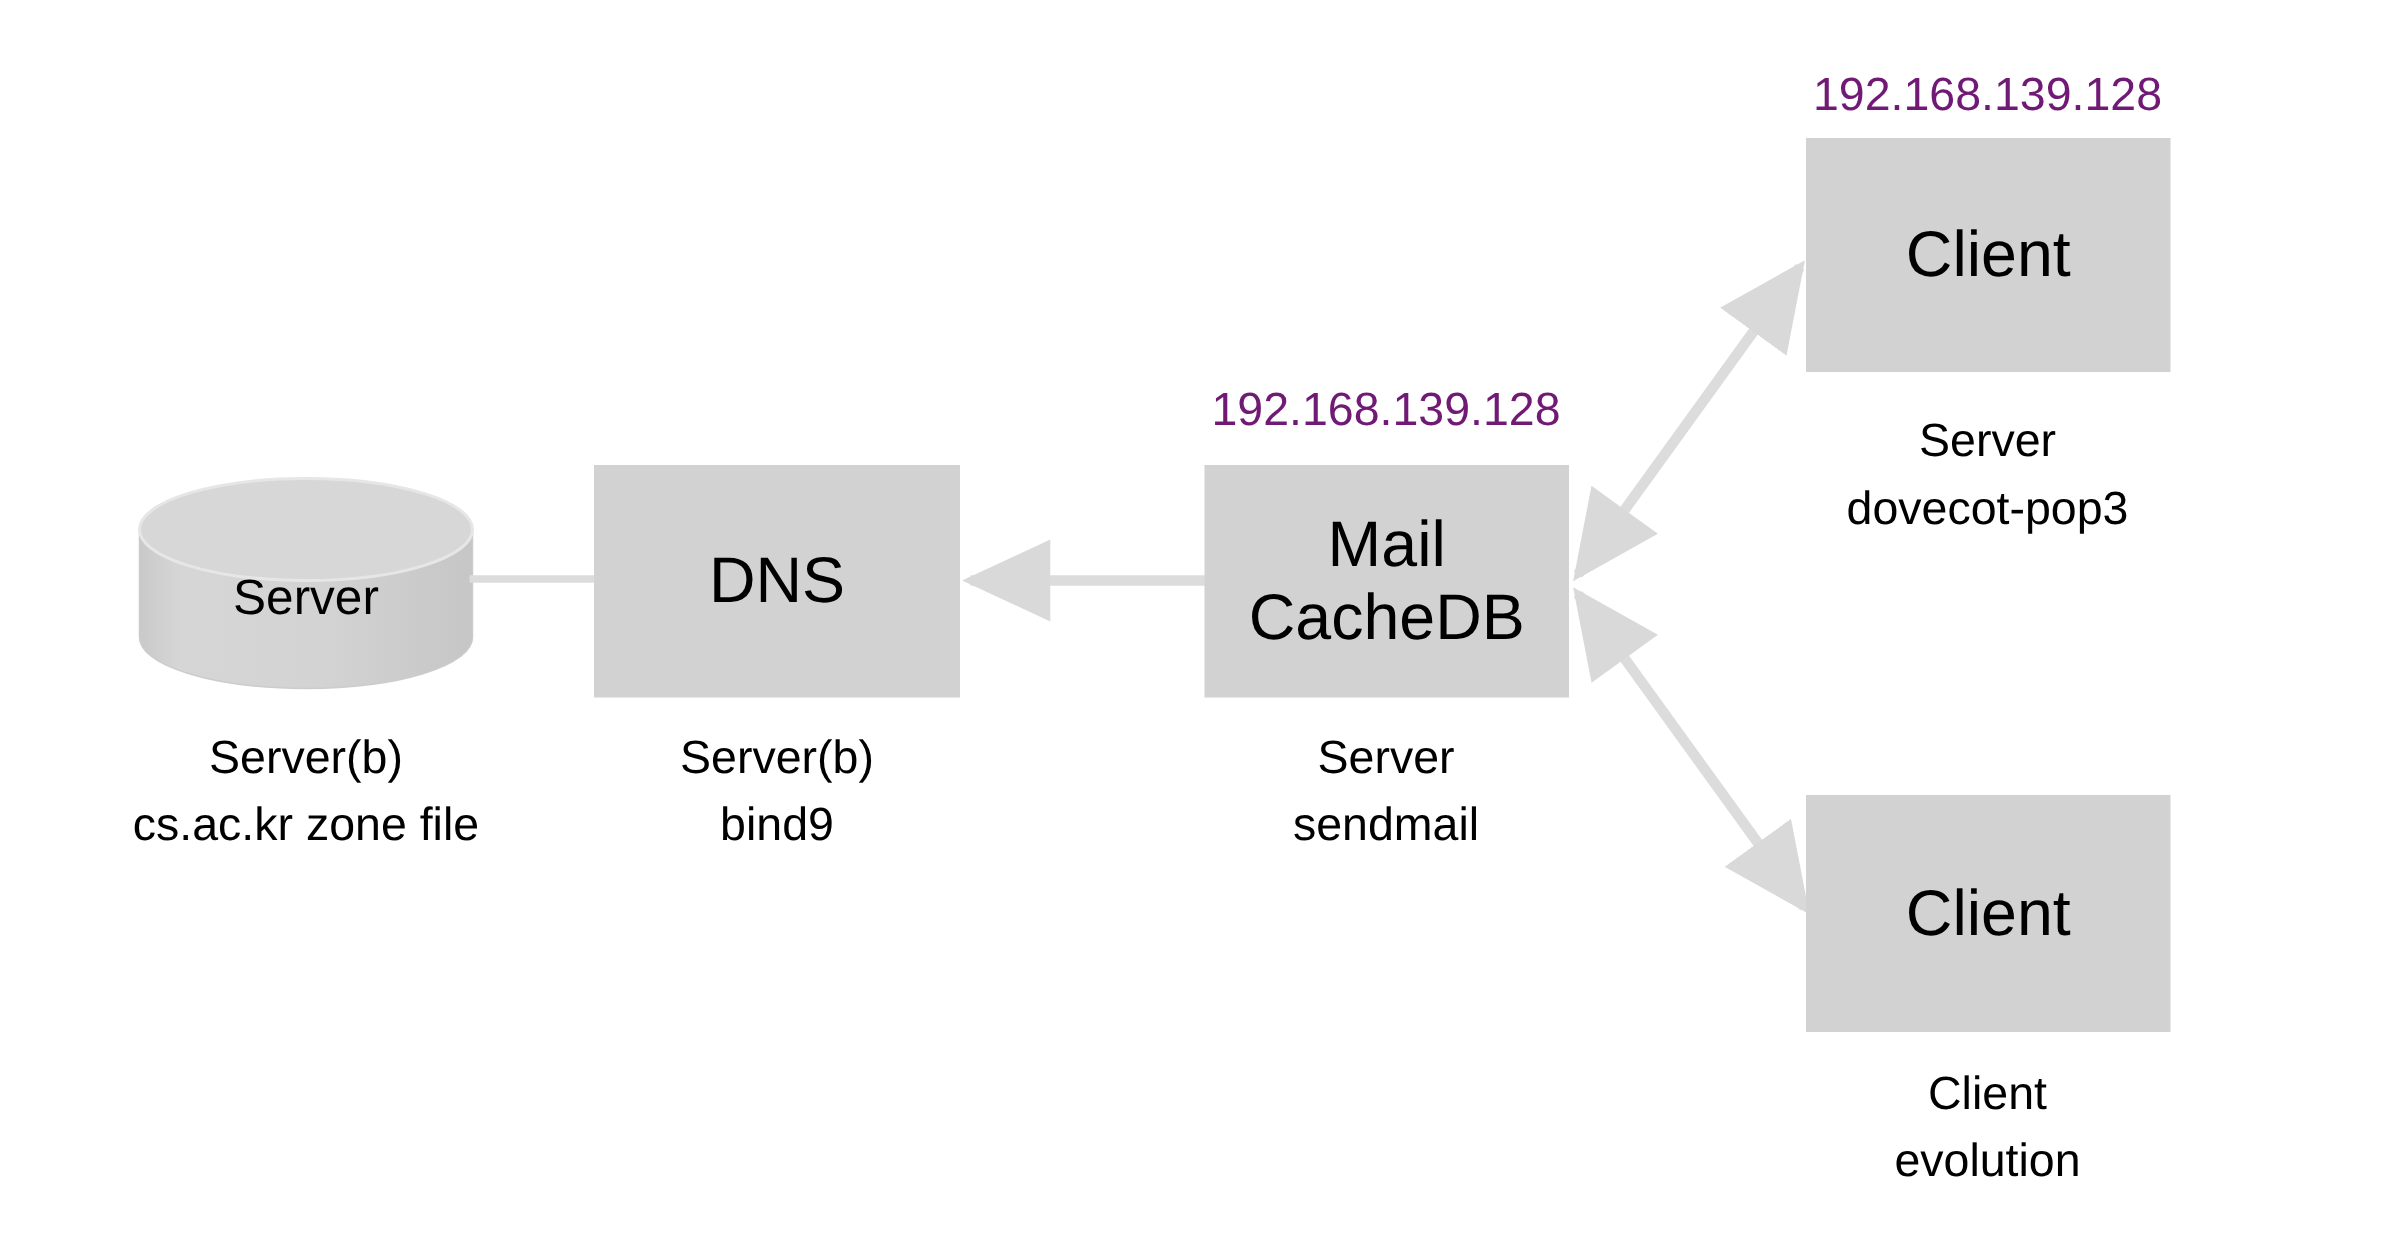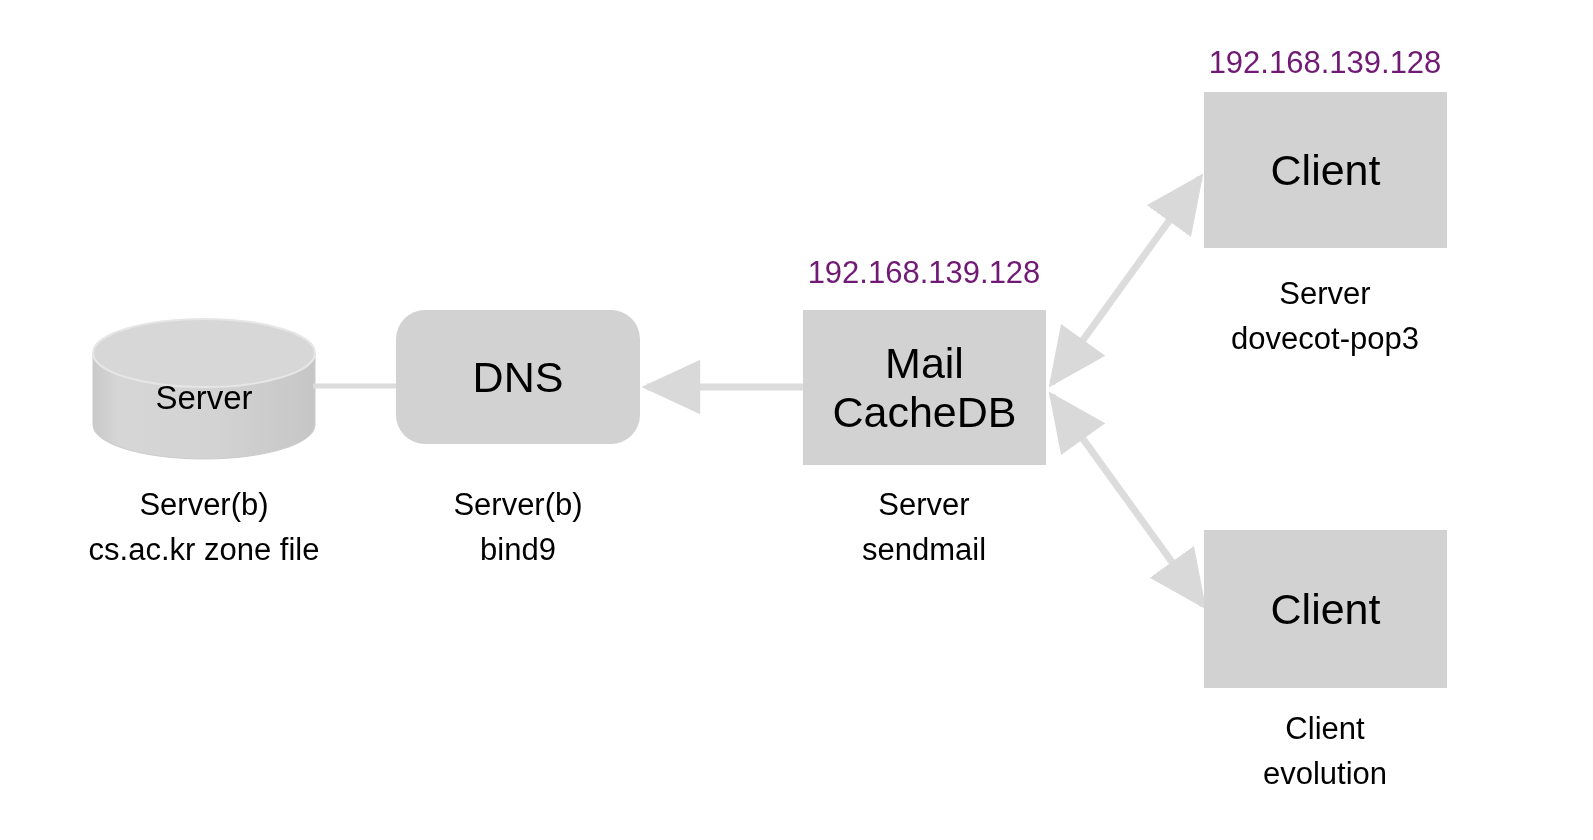--- a/index.html
+++ b/index.html
@@ -110,21 +110,21 @@
 
     <line x1="1052" y1="396" x2="1203" y2="605" stroke="#dcdcdc" stroke-width="7" marker-start="url(#ahStart)" marker-end="url(#ahEnd)"></line>
   </svg>
 
   <div class="cylinder-wrap">
     <div class="cylinder-text">Server</div>
   </div>
   <div class="caption" style="left:30px; top:483px; width:348px;">Server(b)
 cs.ac.kr zone file</div>
 
-  <div class="node-box" style="left:396px; top:310px; width:244px; height:134px;border-radius:29px;">
+  <div class="node-box" style="left:396px; top:310px; width:244px; height:155px;">
     <span class="node-label">DNS</span>
   </div>
   <div class="caption" style="left:356px; top:483px; width:324px;">Server(b)
 bind9</div>
 
   <div class="ip-label" style="left:742px; top:255px; width:364px;">192.168.139.128</div>
   <div class="node-box" style="left:803px; top:310px; width:243px; height:155px;">
     <span class="node-label">Mail
 CacheDB</span>
   </div>

